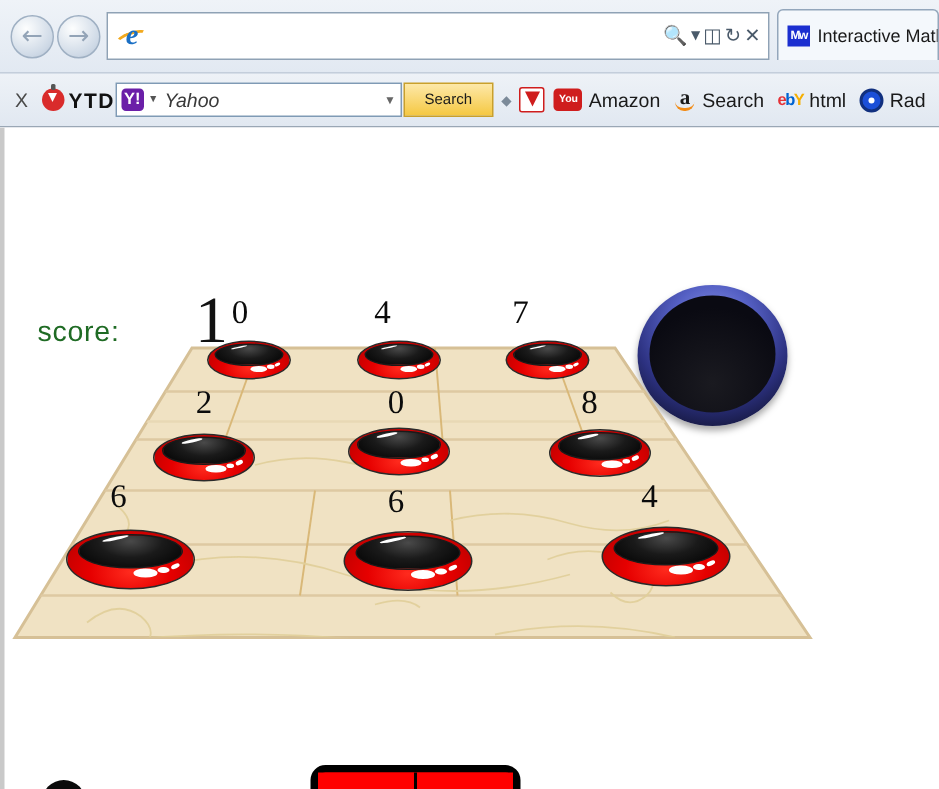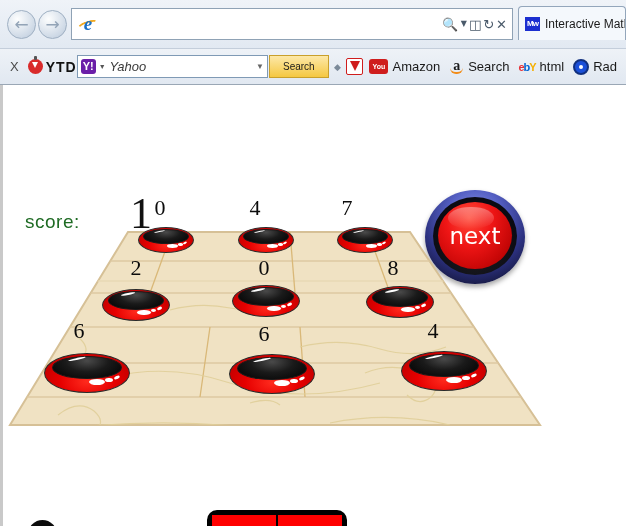--- a/index.html
+++ b/index.html
@@ -412,23 +412,20 @@
 
   <div class="page">
     <div class="page-border-left"></div>
 
     <div class="score-label">score:</div>
     <div class="score-value">1</div>
 
     <div class="next-btn">
       <div class="next-outer"></div>
       <div class="next-ring"></div>
-      <div class="next-face">
-        <div class="next-text">next</div>
-      </div>
     </div>
 
     <div class="board-wrap">
       <svg class="board-svg" width="626" height="441" viewBox="0 0 626 441">
         <defs>
           <clipPath id="boardclip">
             <polygon points="128,147 410,147 540,340 10,340"></polygon>
           </clipPath>
         </defs>
         <polygon points="128,147 410,147 540,340 10,340" fill="#f0e2c3" stroke="#d6c096" stroke-width="2"></polygon>

